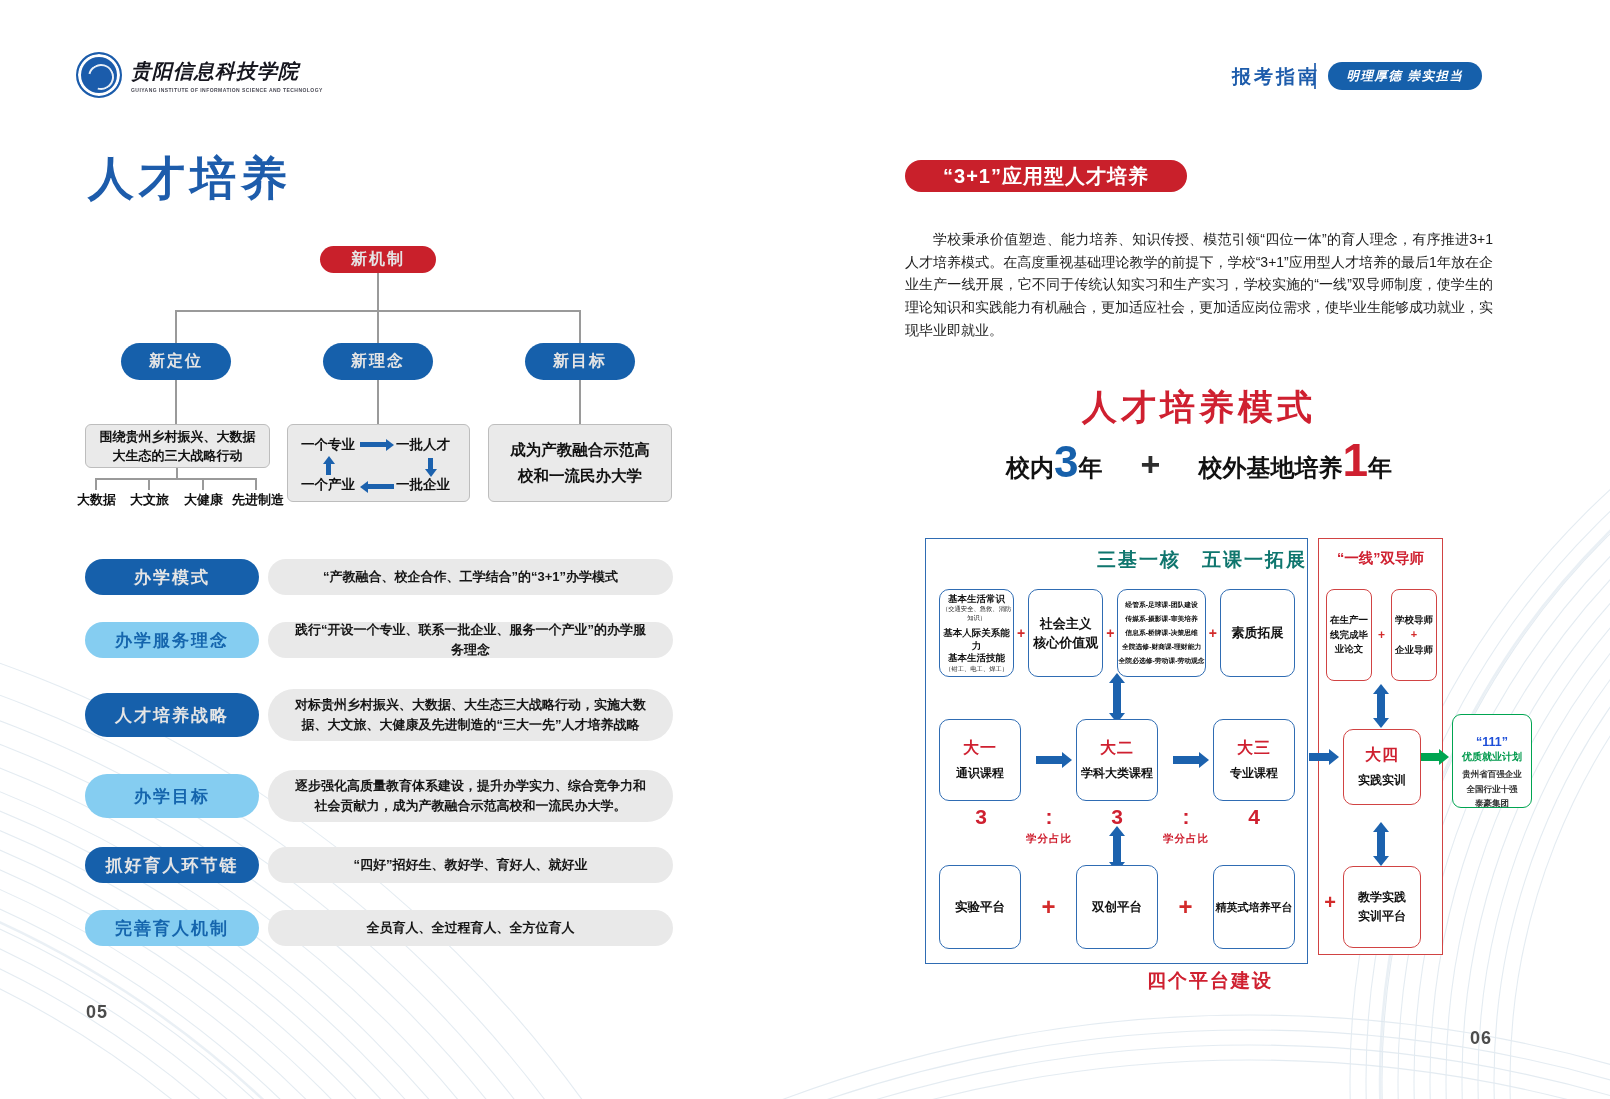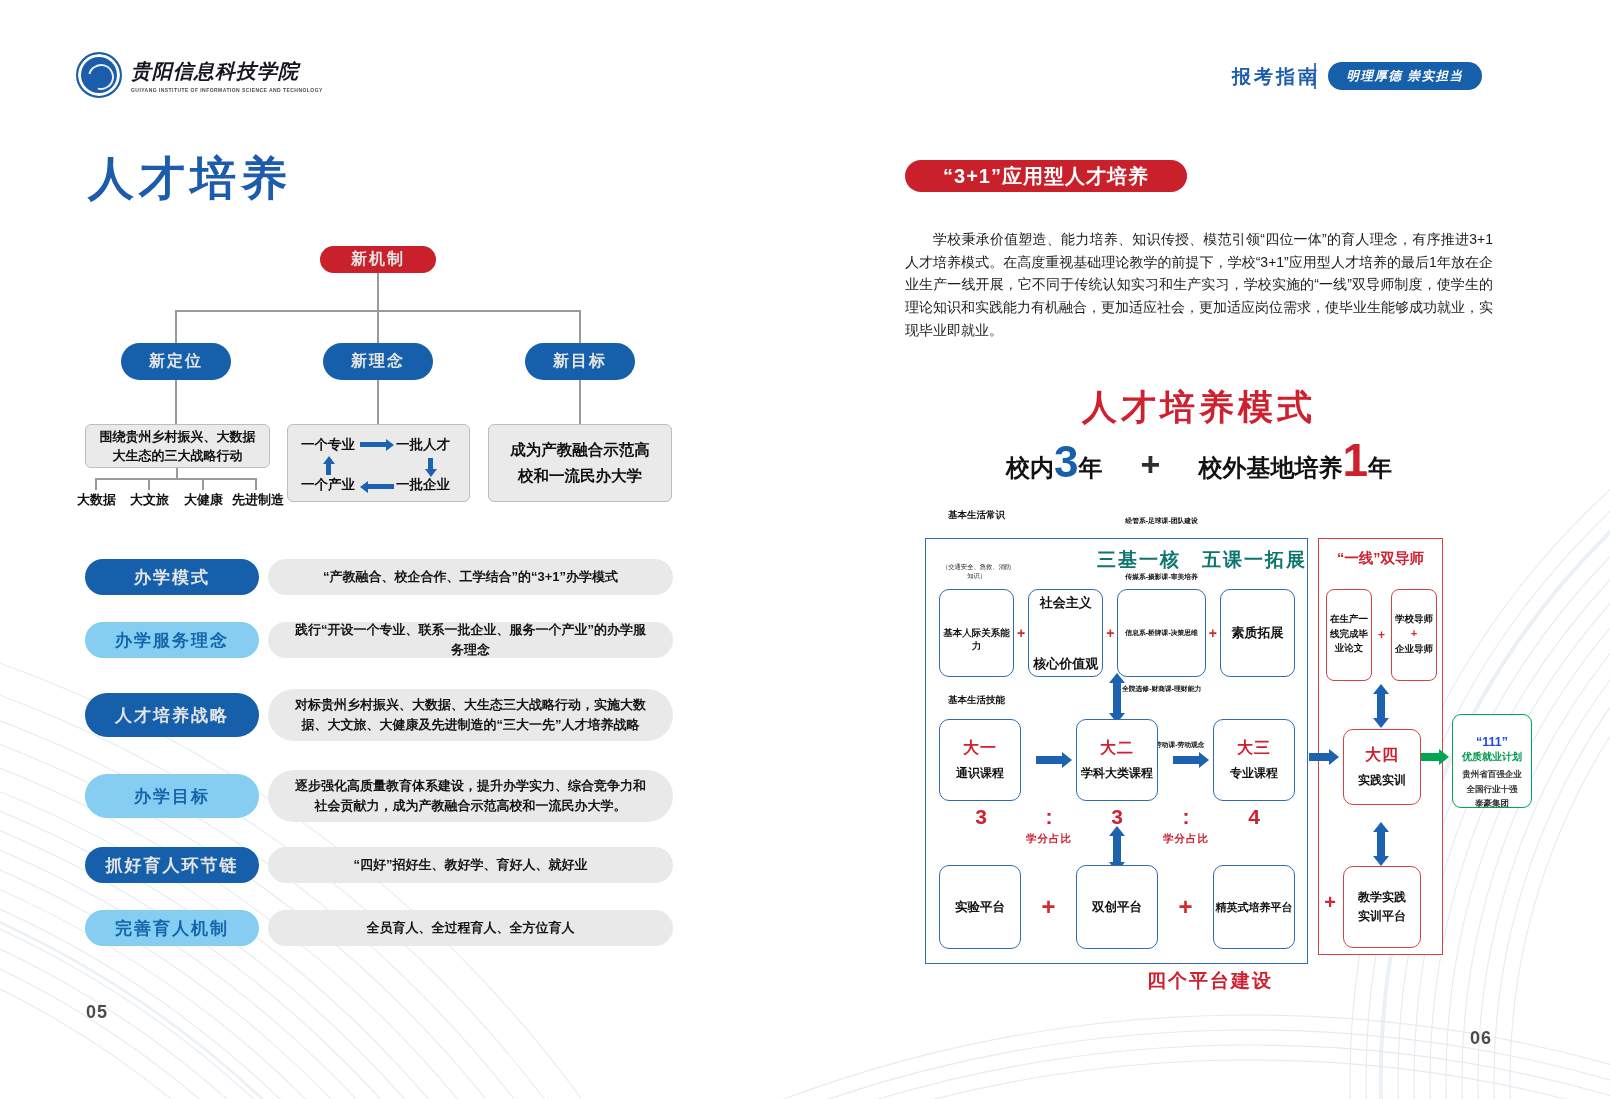--- a/index.html
+++ b/index.html
@@ -66,21 +66,21 @@
   .f-plus { font-size:34px; font-weight:bold; color:#2e2e2e; line-height:1; margin:0 38px; }
 
   .outer-blue { left:925px; top:538px; width:383px; height:426px; border:1.5px solid #2f6cb3; position:absolute; background:#fff; }
   .outer-red  { left:1318px; top:538px; width:125px; height:417px; border:1.5px solid #d14343; position:absolute; background:#fff; }
   .bb-title { position:absolute; top:8px; left:0; width:100%; text-align:right; font-size:19px; font-weight:bold; color:#0f766e; letter-spacing:2px; }
 
   .dbox { background:#fff; border:1.3px solid #2f6cb3; border-radius:10px; display:flex; flex-direction:column; align-items:center; justify-content:center; text-align:center; }
   .dbox.redb { border-color:#d14343; }
 
   .r1row { position:absolute; left:13px; top:50px; width:356px; height:88px; display:flex; align-items:stretch; }
-  .r1box { flex:1;gap:42px; }
+  .r1box { flex:1; }
   .r1box.wide { flex:1.18; }
   .plus-s { width:14px; display:flex; align-items:center; justify-content:center; font-size:14px; font-weight:bold; color:#d32b2b; flex:0 0 auto; }
   .t-n  { font-size:9.5px; font-weight:bold; color:#111; line-height:1.35; }
   .t-xs { font-size:6.3px; color:#222; line-height:1.3; }
   .t-md { font-size:13px; font-weight:bold; color:#111; line-height:1.5; }
   .t-c5 { font-size:6.8px; font-weight:bold; color:#111; line-height:2.05; white-space:nowrap; }
 
   .dv { position:absolute; width:8px; background:#1c62ae; }
   .dv::before { content:""; position:absolute; top:-9px; left:-4px; border-bottom:10px solid #1c62ae; border-left:8px solid transparent; border-right:8px solid transparent; }
   .dv::after  { content:""; position:absolute; bottom:-9px; left:-4px; border-top:10px solid #1c62ae; border-left:8px solid transparent; border-right:8px solid transparent; }
@@ -98,21 +98,21 @@
 
   .r3row { position:absolute; left:13px; top:326px; width:356px; height:84px; display:flex; align-items:stretch; justify-content:space-between; }
   .pbox { width:82px; flex:0 0 auto; font-size:12.5px; font-weight:bold; color:#111; }
   .pbox.small { font-size:11px; }
   .plus-l { flex:1; display:flex; align-items:center; justify-content:center; font-size:24px; font-weight:bold; color:#d32b2b; }
 
   .caption-4p { left:1040px; top:968px; width:340px; text-align:center; font-size:19px; font-weight:bold; color:#cf2030; letter-spacing:2px; position:absolute; }
 
   .rb-title { position:absolute; top:10px; left:0; width:100%; text-align:center; font-size:14.5px; font-weight:bold; color:#cf2030; }
   .m-row { position:absolute; left:7px; top:50px; width:111px; height:92px; display:flex; align-items:stretch; }
-  .mbox { width:46px; flex:0 0 auto; border:1.2px solid #d14343; border-radius:8px; background:#fff; display:flex; flex-direction:column; align-items:center; justify-content:center; text-align:center; padding:3px; font-size:9.5px; font-weight:bold; color:#111; line-height:1.55;font-family:Liberation Mono, monospace; }
+  .mbox { width:46px; flex:0 0 auto; border:1.2px solid #d14343; border-radius:8px; background:#fff; display:flex; flex-direction:column; align-items:center; justify-content:center; text-align:center; padding:3px; font-size:9.5px; font-weight:bold; color:#111; line-height:1.55; }
   .m-plus { flex:1; display:flex; align-items:center; justify-content:center; font-size:12px; font-weight:bold; color:#d32b2b; }
   .m-plus-inline { color:#d32b2b; font-size:11px; font-weight:bold; line-height:1.4; }
   .y4box { position:absolute; left:24px; top:190px; width:78px; height:76px; }
   .teachbox { position:absolute; left:24px; top:327px; width:78px; height:82px; font-size:12px; font-weight:bold; color:#111; line-height:1.6; }
   .r-plus { position:absolute; left:0; top:352px; width:22px; text-align:center; font-size:20px; font-weight:bold; color:#d32b2b; }
 
   .xar { position:absolute; height:8px; background:#1c62ae; }
   .xar::after { content:""; position:absolute; right:-10px; top:-4px; border-left:10px solid #1c62ae; border-top:8px solid transparent; border-bottom:8px solid transparent; }
   .xar.green { background:#00a551; }
   .xar.green::after { border-left-color:#00a551; }

